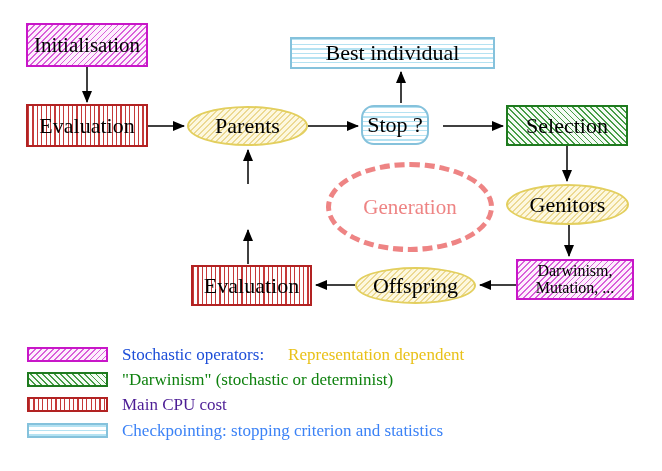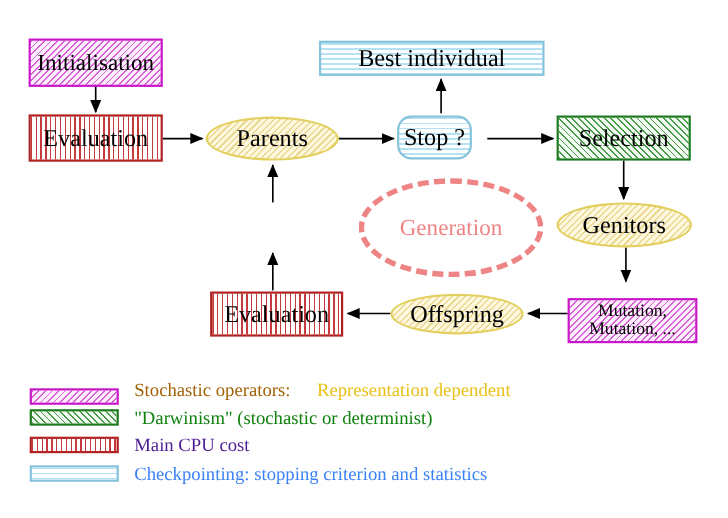--- a/index.html
+++ b/index.html
@@ -9,21 +9,20 @@
   }
   .arrows{position:absolute;left:0;top:0;z-index:1;}
   .node{
     position:absolute;z-index:2;display:flex;align-items:center;justify-content:center;
     box-sizing:border-box;text-align:center;font-size:22px;color:#000;line-height:1.05;
   }
   
   .h-magenta{
     border:2px solid #c816c8;
     background:repeating-linear-gradient(135deg,#d95fd9 0,#d95fd9 1.2px,#fdeffd 1.2px,#fdeffd 4.2px);
-    margin-top:12px;
   }
   .h-red{
     border:2px solid #b22222;
     background:repeating-linear-gradient(90deg,#c53a3a 0,#c53a3a 1.2px,#ffffff 1.2px,#ffffff 4.4px);
   }
   .h-green{
     border:2px solid #1e7a1e;
     background:repeating-linear-gradient(45deg,#459c45 0,#459c45 1.2px,#f4fbf4 1.2px,#f4fbf4 4.2px);
   }
   .h-cyan{
@@ -52,21 +51,21 @@
     left:326px;top:162px;width:168px;height:90px;
     border:5px dashed #ee8484;border-radius:50%;
     color:#ee8484;font-size:21px;background:transparent;
   }
   
   .legend-row{position:absolute;left:27px;z-index:2;display:flex;align-items:center;height:19px;}
   .l1{top:345px;} .l2{top:370px;} .l3{top:395px;} .l4{top:421px;}
   .swatch{width:81px;height:15px;box-sizing:border-box;margin-right:14px;flex:none;}
   .swatch.h-magenta,.swatch.h-red,.swatch.h-green,.swatch.h-cyan{border-width:2px;}
   .lt{font-size:17px;white-space:nowrap;}
-  .t-magenta{color:#a16207;}
+  .t-magenta{color:#1d4ed8;}
   .t-yellow{color:#e9c118;margin-left:24px;}
   .t-green{color:#0e810e;}
   .t-red{color:#4c1d95;}
   .t-cyan{color:#3b82f6;}
 </style>
 </head>
 <body>
 
 <div class="canvas">
 
@@ -111,21 +110,21 @@
 
   <div class="node h-green p-selection">
     <span>Selection</span>
   </div>
 
   <div class="node h-yellow ellipse p-genitors">
     <span>Genitors</span>
   </div>
 
   <div class="node h-magenta p-crossover">
-    <span>Mutation,</span>
+    <span>Darwinism,</span>
     <span>Mutation, ...</span>
   </div>
 
   <div class="node h-yellow ellipse p-offspring">
     <span>Offspring</span>
   </div>
 
   <div class="node h-red p-eval-bot">
     <span>Evaluation</span>
   </div>

